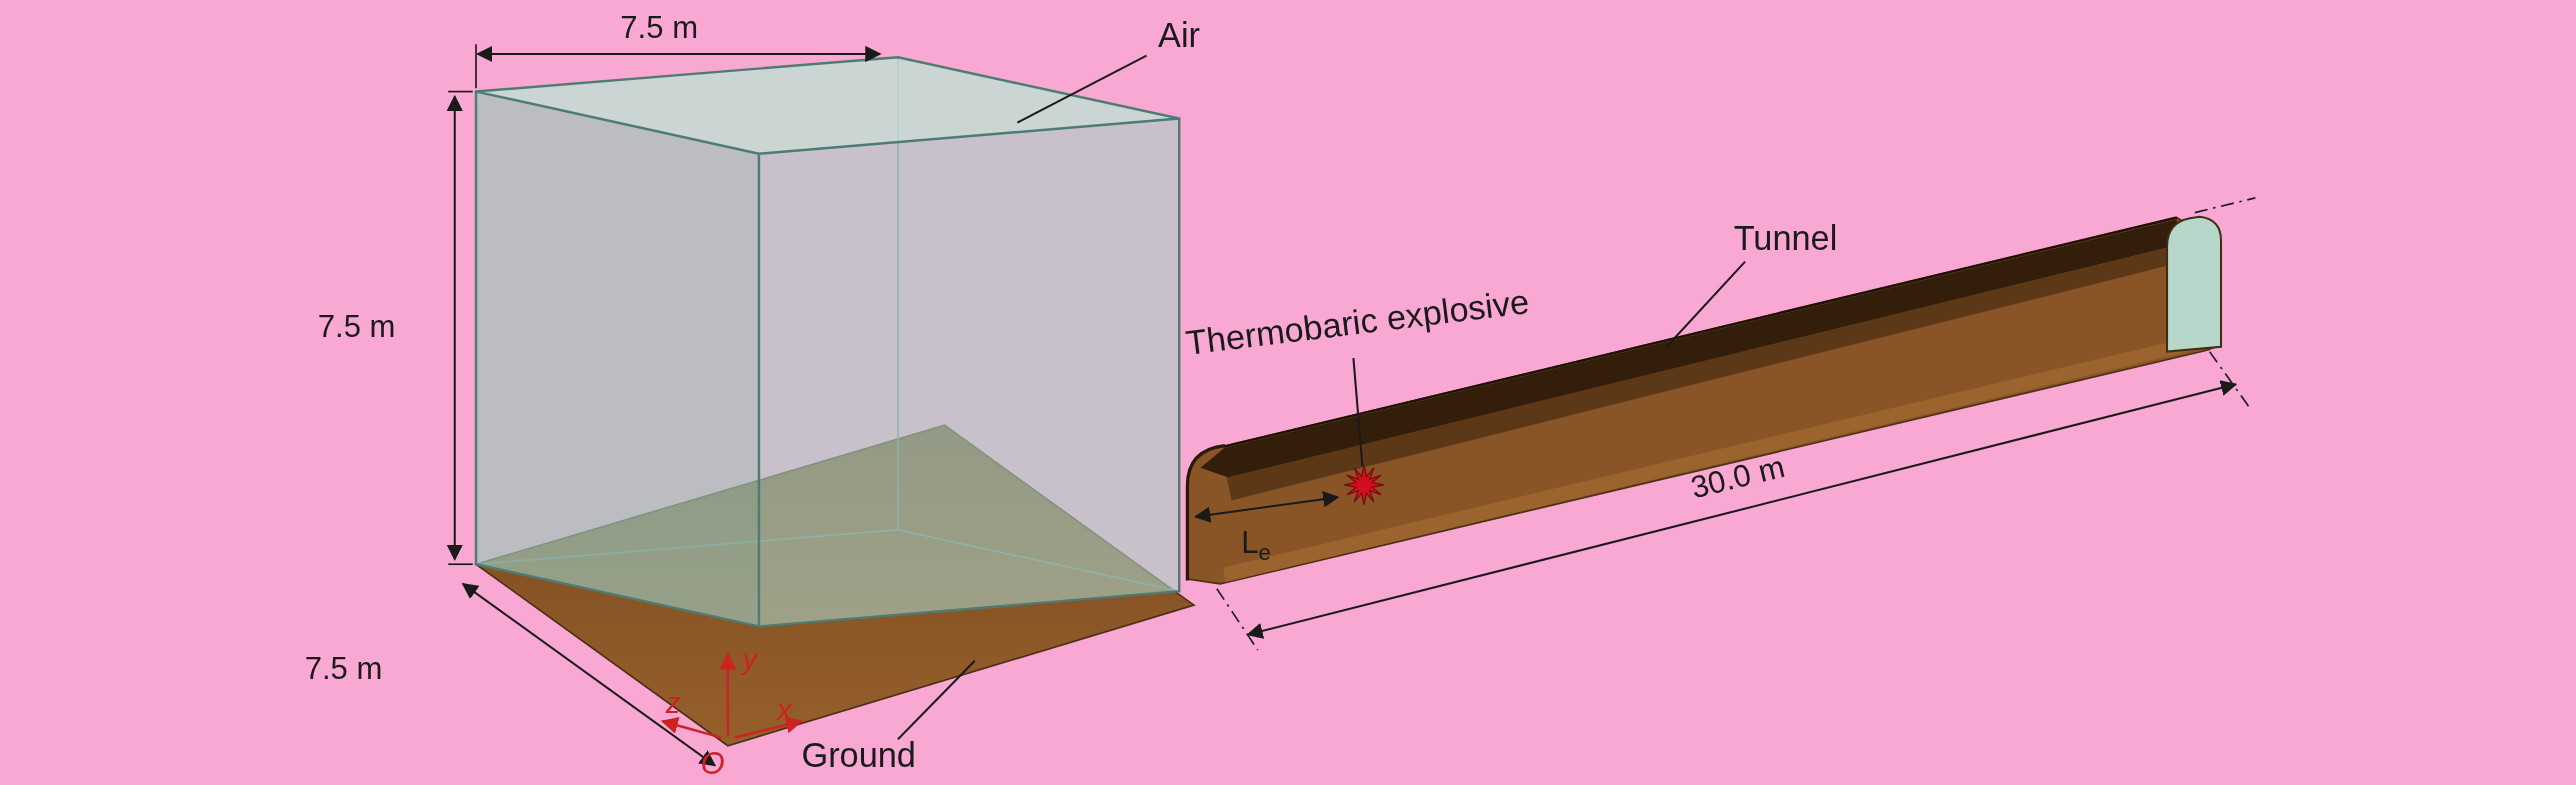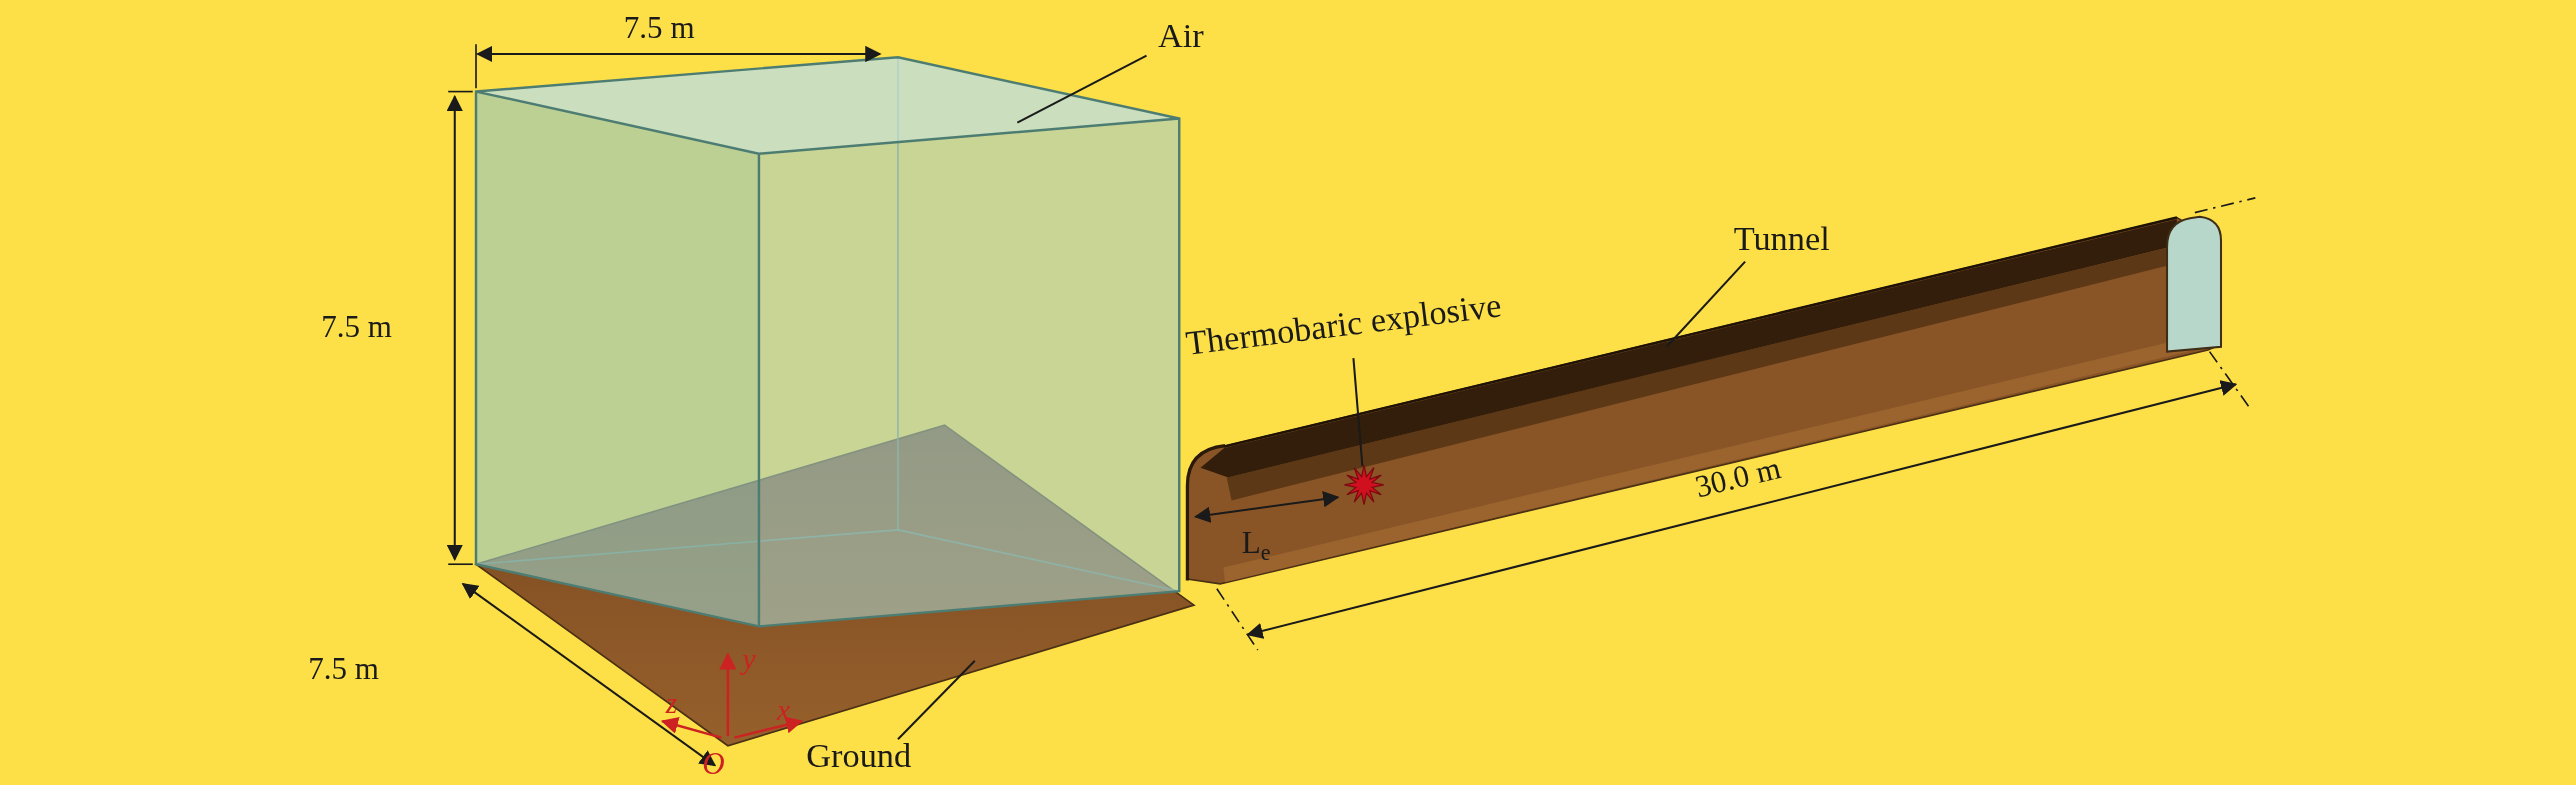--- a/index.html
+++ b/index.html
@@ -1,17 +1,17 @@
 <!DOCTYPE html>
 <html style="font-size:13px"><head>
 <meta charset="utf-8">
 <style>
   html,body{margin:0;padding:0;background:#ffffff;}
-  .stage{position:relative;width:2576px;height:785px;background:#fde047;overflow:hidden;
-         font-family:Liberation Serif, serif;}
+  .stage{position:relative;width:2576px;height:785px;background:#f9a8d4;overflow:hidden;
+         font-family:Liberation Sans, sans-serif;}
   svg{display:block;}
   text{fill:#1a1a1a;}
   .lbl{font-size:42px;}
   .dim{font-size:38px;}
   .axis{font-size:36px;font-style:italic;fill:#cc2222;}
   .origin{font-size:38px;font-style:italic;fill:#cc2222;}
 </style>
 </head>
 <body>
 

